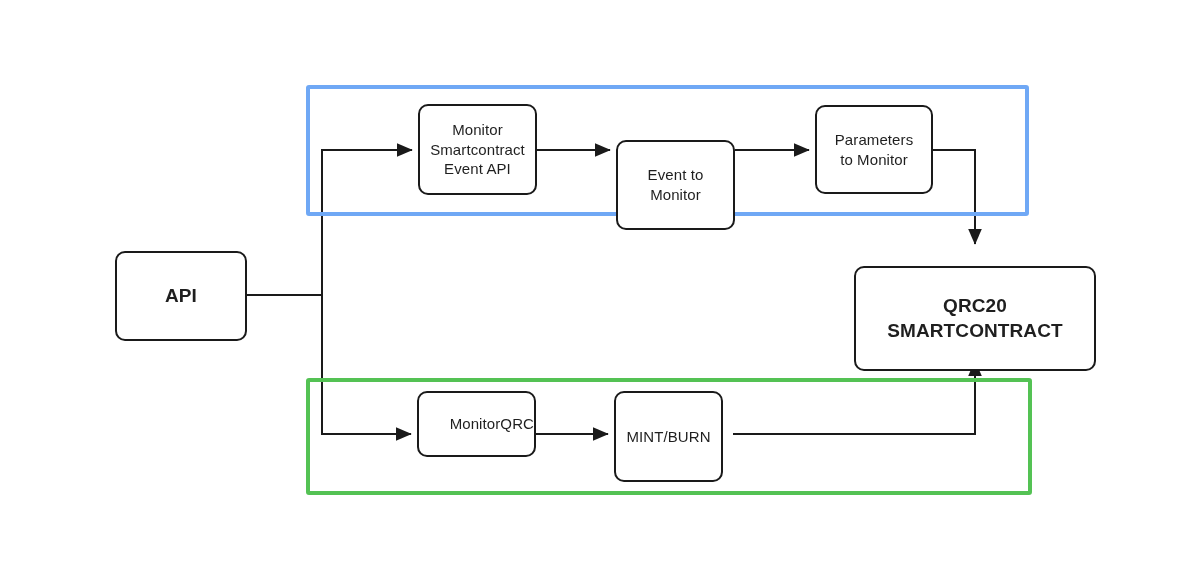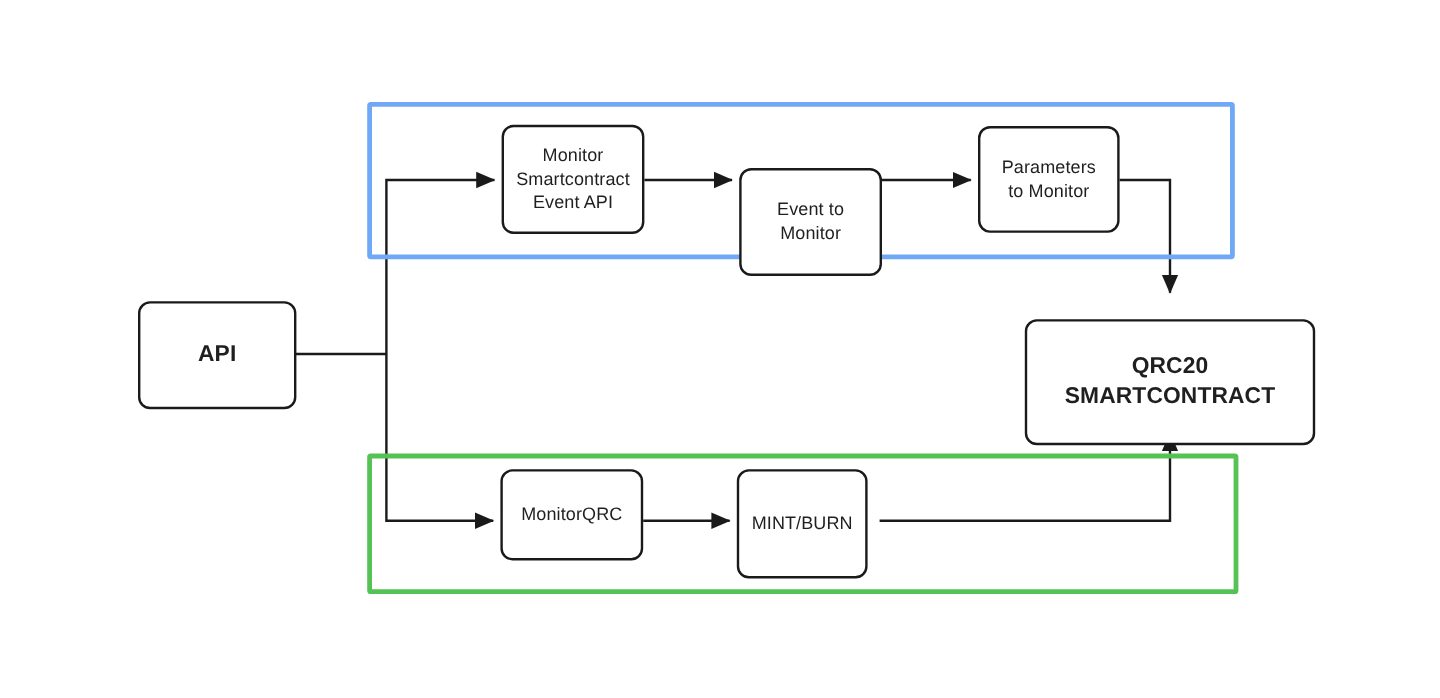--- a/index.html
+++ b/index.html
@@ -86,17 +86,17 @@
       <div class="node bold" style="left: 115px; top: 251px; width: 132px; height: 90px;"><span>API</span></div>
       <div class="node" style="left: 418px; top: 104px; width: 119px; height: 91px;"><span>Monitor
 Smartcontract
 Event API</span></div>
       <div class="node" style="left: 616px; top: 105px; width: 119px; height: 90px; margin-top: 35px;"><span>Event to
 Monitor</span></div>
       <div class="node" style="left: 815px; top: 105px; width: 118px; height: 89px;"><span>Parameters
 to Monitor</span></div>
       <div class="node bold" style="left: 854px; top: 250px; width: 242px; height: 105px; margin-top: 16px;"><span>QRC20
 SMARTCONTRACT</span></div>
-      <div class="node" style="left: 417px; top: 391px; width: 119px; height: 76px;"><span>MonitorQRC</span></div>
+      <div class="node" style="left: 417px; top: 391px; width: 119px; height: 66px; justify-content: flex-end;"><span>MonitorQRC</span></div>
       <div class="node" style="left: 614px; top: 391px; width: 109px; height: 91px;"><span>MINT/BURN</span></div>
     </div>
 
 </div>
 
 </body></html>

